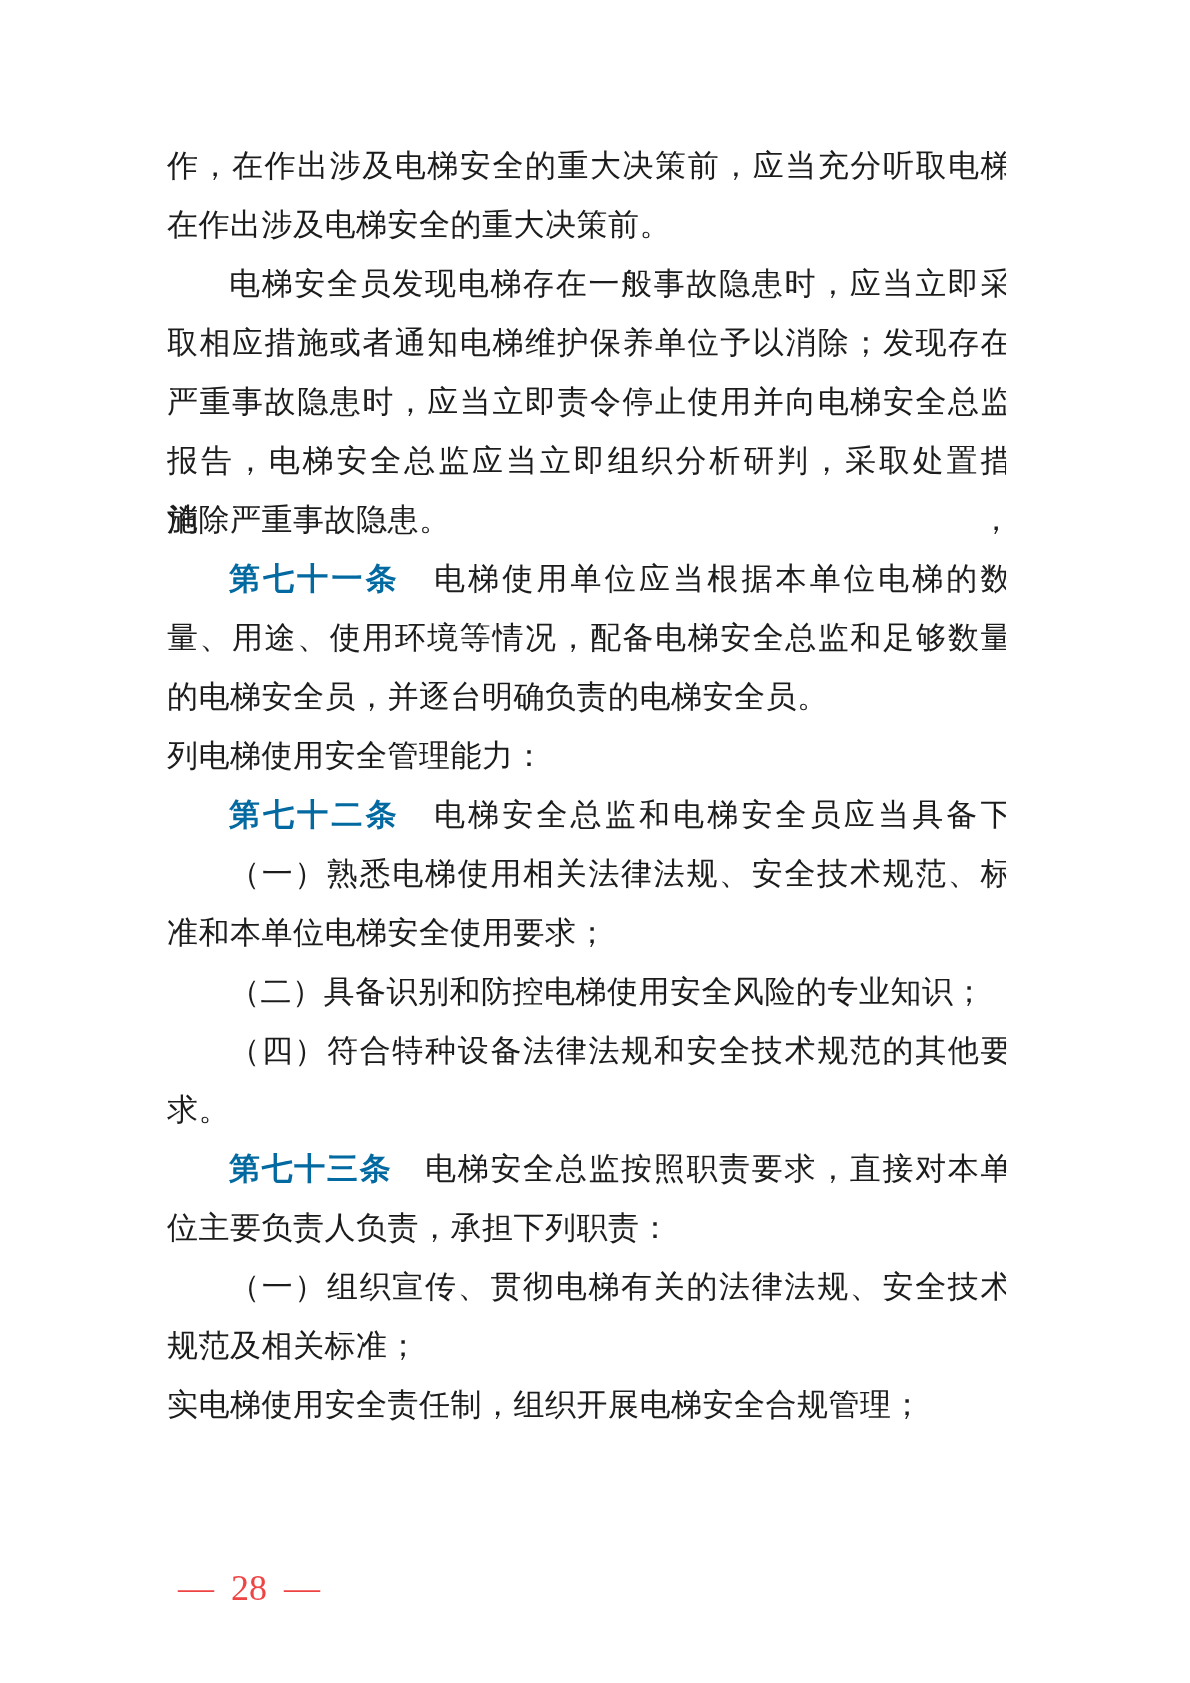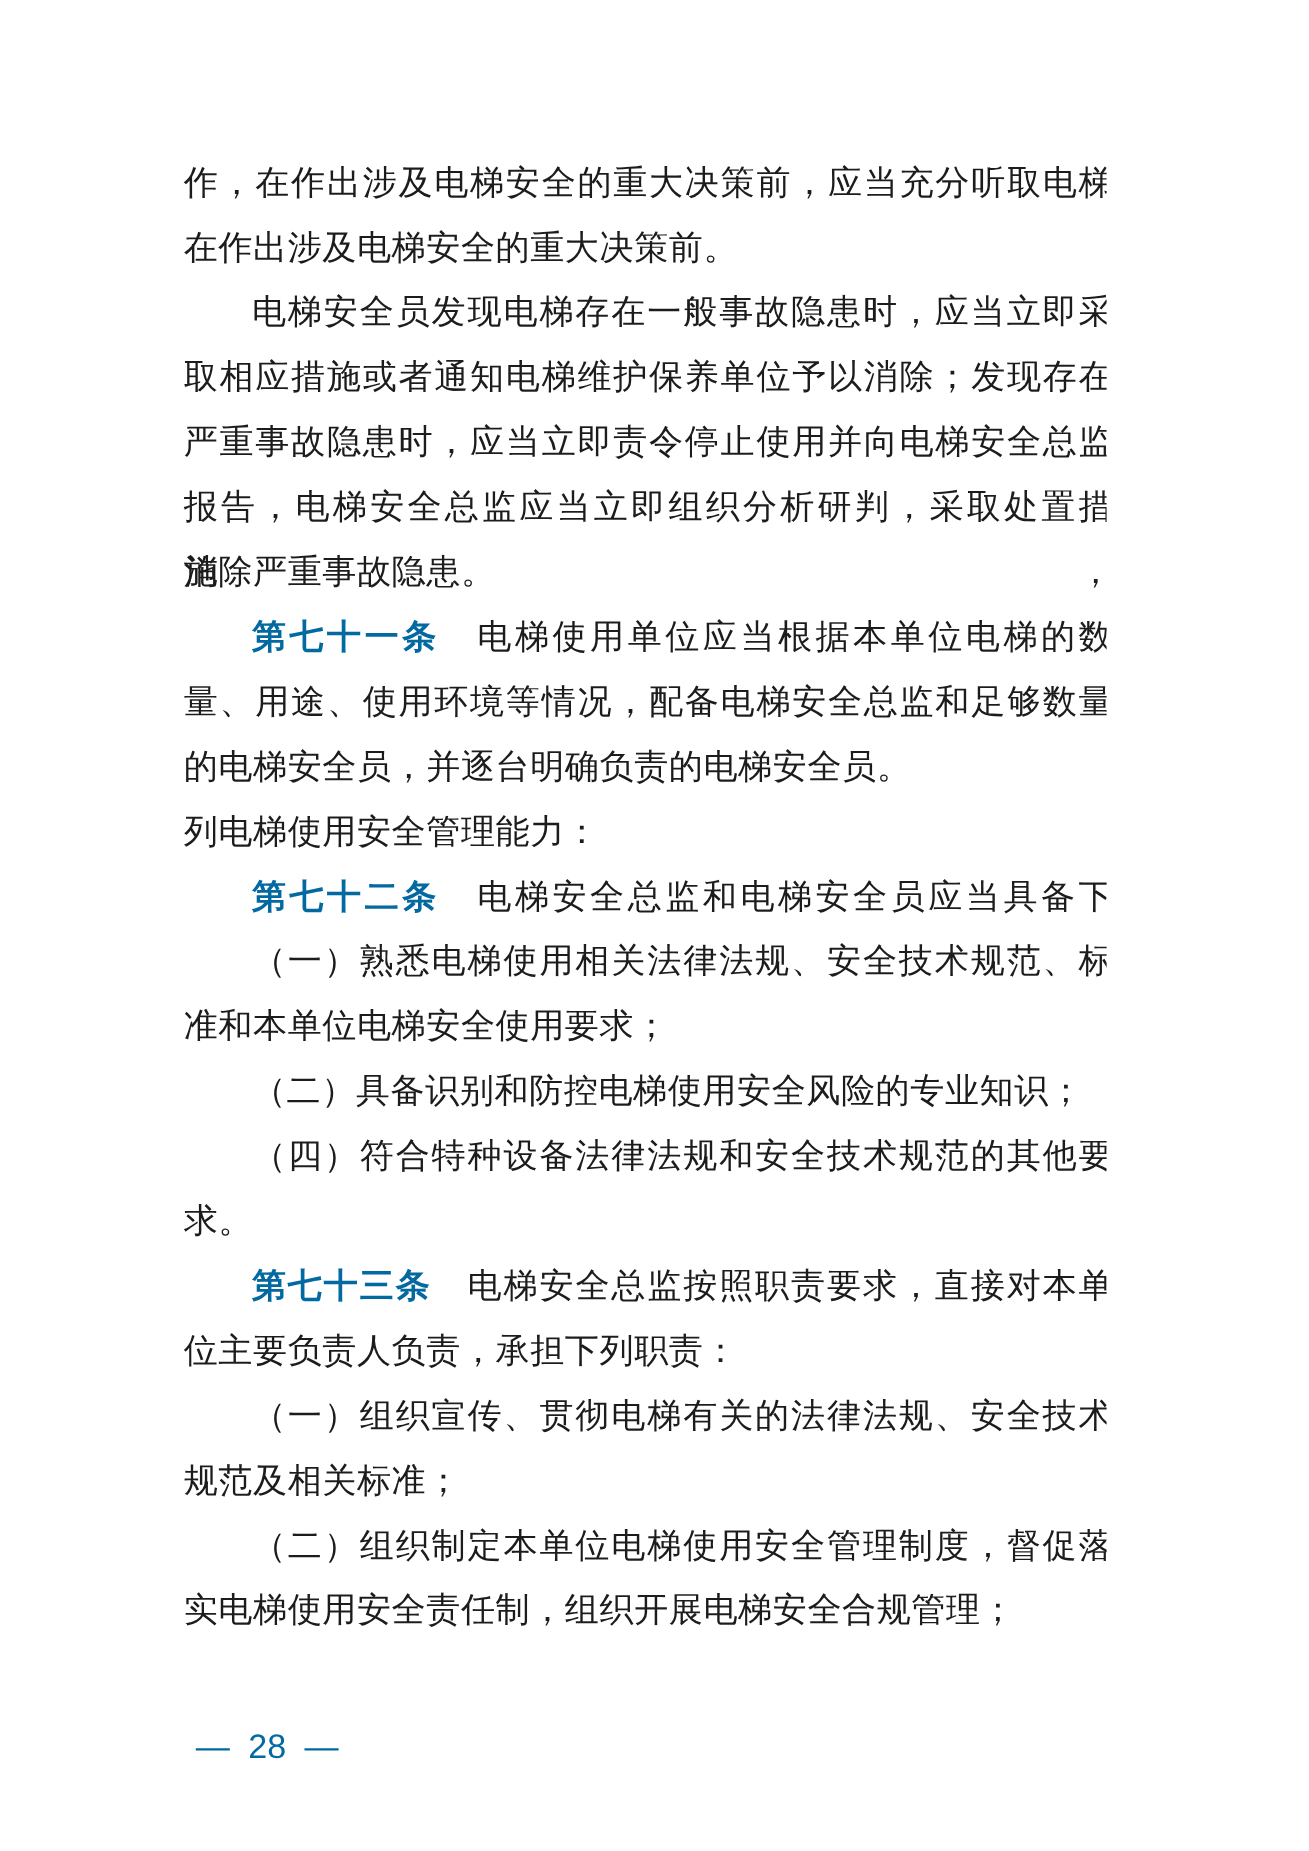--- a/index.html
+++ b/index.html
@@ -6,21 +6,21 @@
     margin: 0;
     padding: 0;
     background: #ffffff;
   }
   .page {
     position: relative;
     width: 1006px;
     height: 1683px;
     background: #ffffff;
     overflow: hidden;
-    font-family: Liberation Sans, sans-serif;
+    font-family: Liberation Serif, serif;
     color: #1c1c1c;
   }
   .doc-body {
     position: absolute;
     left: 167px;
     top: 136px;
     width: 845px;
   }
   .line {
     height: 59px;
@@ -41,23 +41,23 @@
   .art-head {
     font-weight: 700;
     color: #0369a1;
   }
   .footer {
     position: absolute;
     left: 178px;
     top: 1568px;
     height: 40px;
     line-height: 40px;
-    font-size: 31px;
+    font-size: 36px;
     word-spacing: 8px;
-    color: #0369a1;
+    color: #ef4444;
   }
 </style>
 </head>
 <body>
 
 <div class="page">
   <div class="doc-body">
     <div class="line j">作，在作出涉及电梯安全的重大决策前，应当充分听取电梯</div>
     <div class="line">在作出涉及电梯安全的重大决策前。</div>
     <div class="line j ind">电梯安全员发现电梯存在一般事故隐患时，应当立即采</div>
@@ -72,18 +72,17 @@
     <div class="line j ind"><span class="art-head">第七十二条</span><span>　电梯安全总监和电梯安全员应当具备下</span></div>
     <div class="line j ind">（一）熟悉电梯使用相关法律法规、安全技术规范、标</div>
     <div class="line">准和本单位电梯安全使用要求；</div>
     <div class="line ind">（二）具备识别和防控电梯使用安全风险的专业知识；</div>
     <div class="line j ind">（四）符合特种设备法律法规和安全技术规范的其他要</div>
     <div class="line">求。</div>
     <div class="line j ind"><span class="art-head">第七十三条</span><span>　电梯安全总监按照职责要求，直接对本单</span></div>
     <div class="line">位主要负责人负责，承担下列职责：</div>
     <div class="line j ind">（一）组织宣传、贯彻电梯有关的法律法规、安全技术</div>
     <div class="line">规范及相关标准；</div>
-    <div class="line j ind">（二）组织制定本单位电梯使用安全管理制度，督促落</div>
     <div class="line">实电梯使用安全责任制，组织开展电梯安全合规管理；</div>
   </div>
 
   <div class="footer">— 28 —</div>
 </div>
 
 </body></html>

